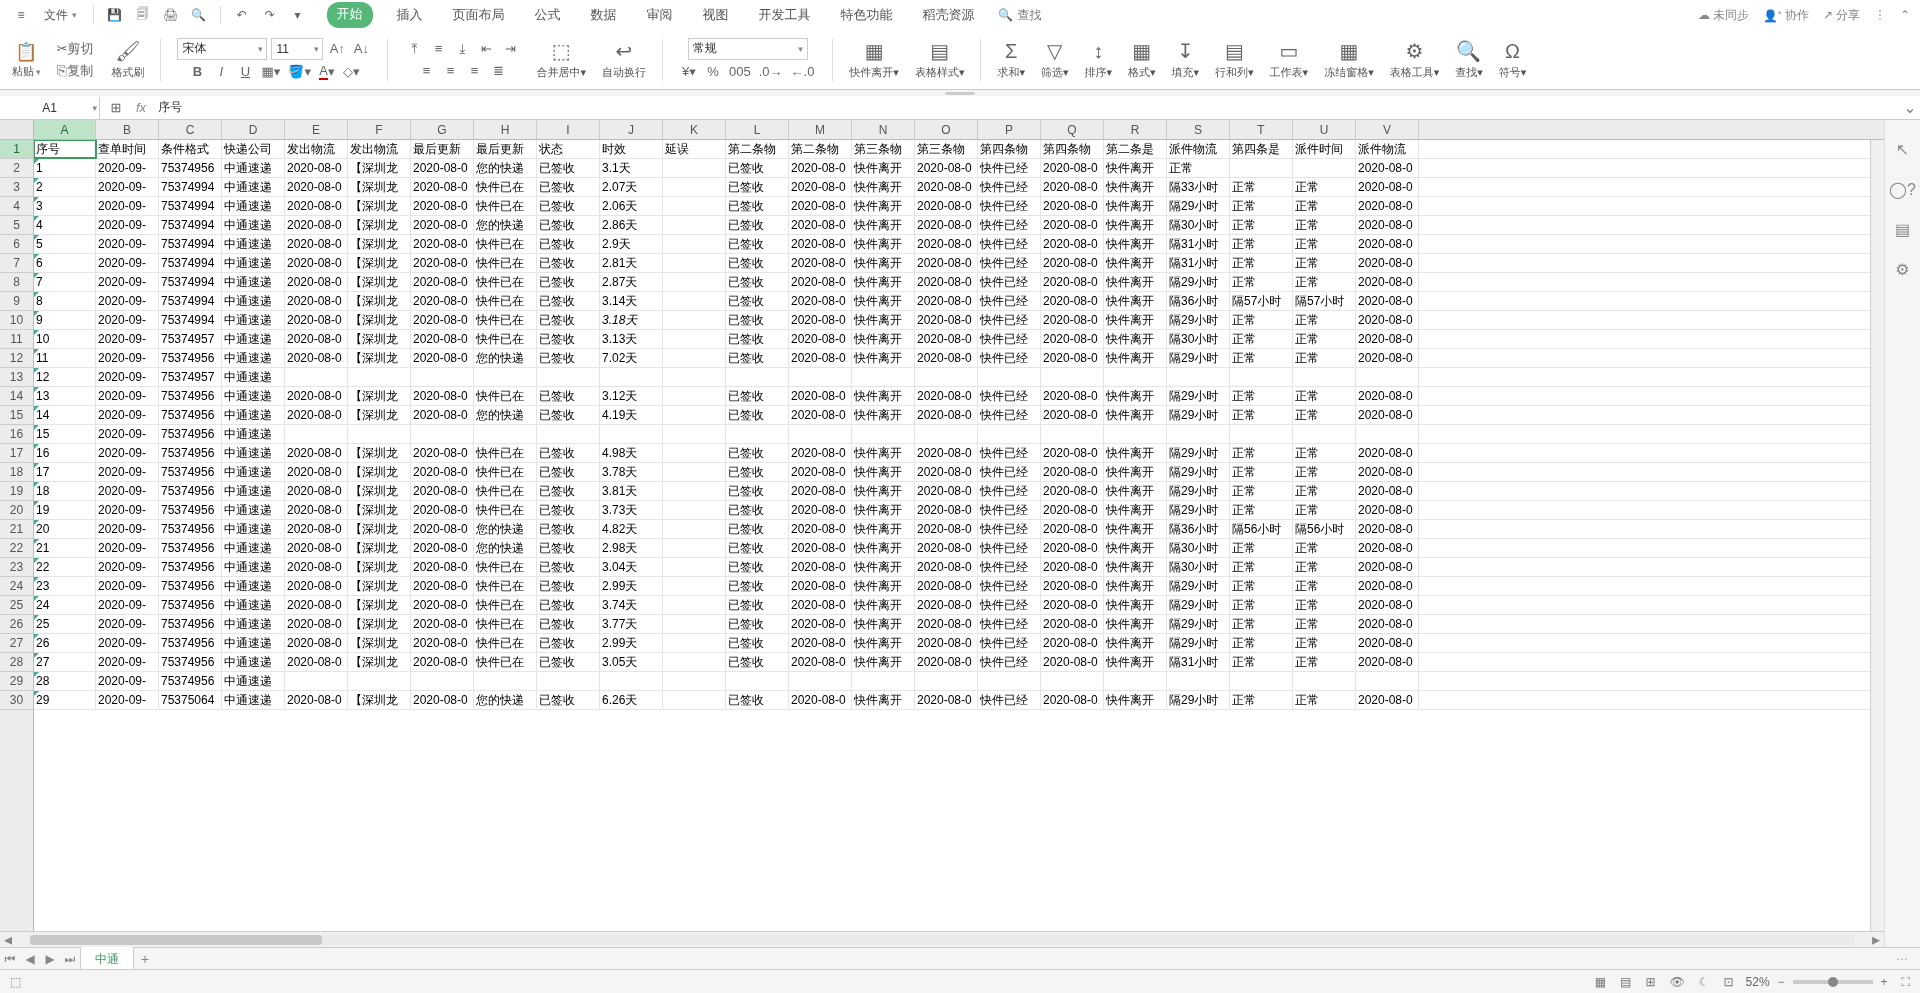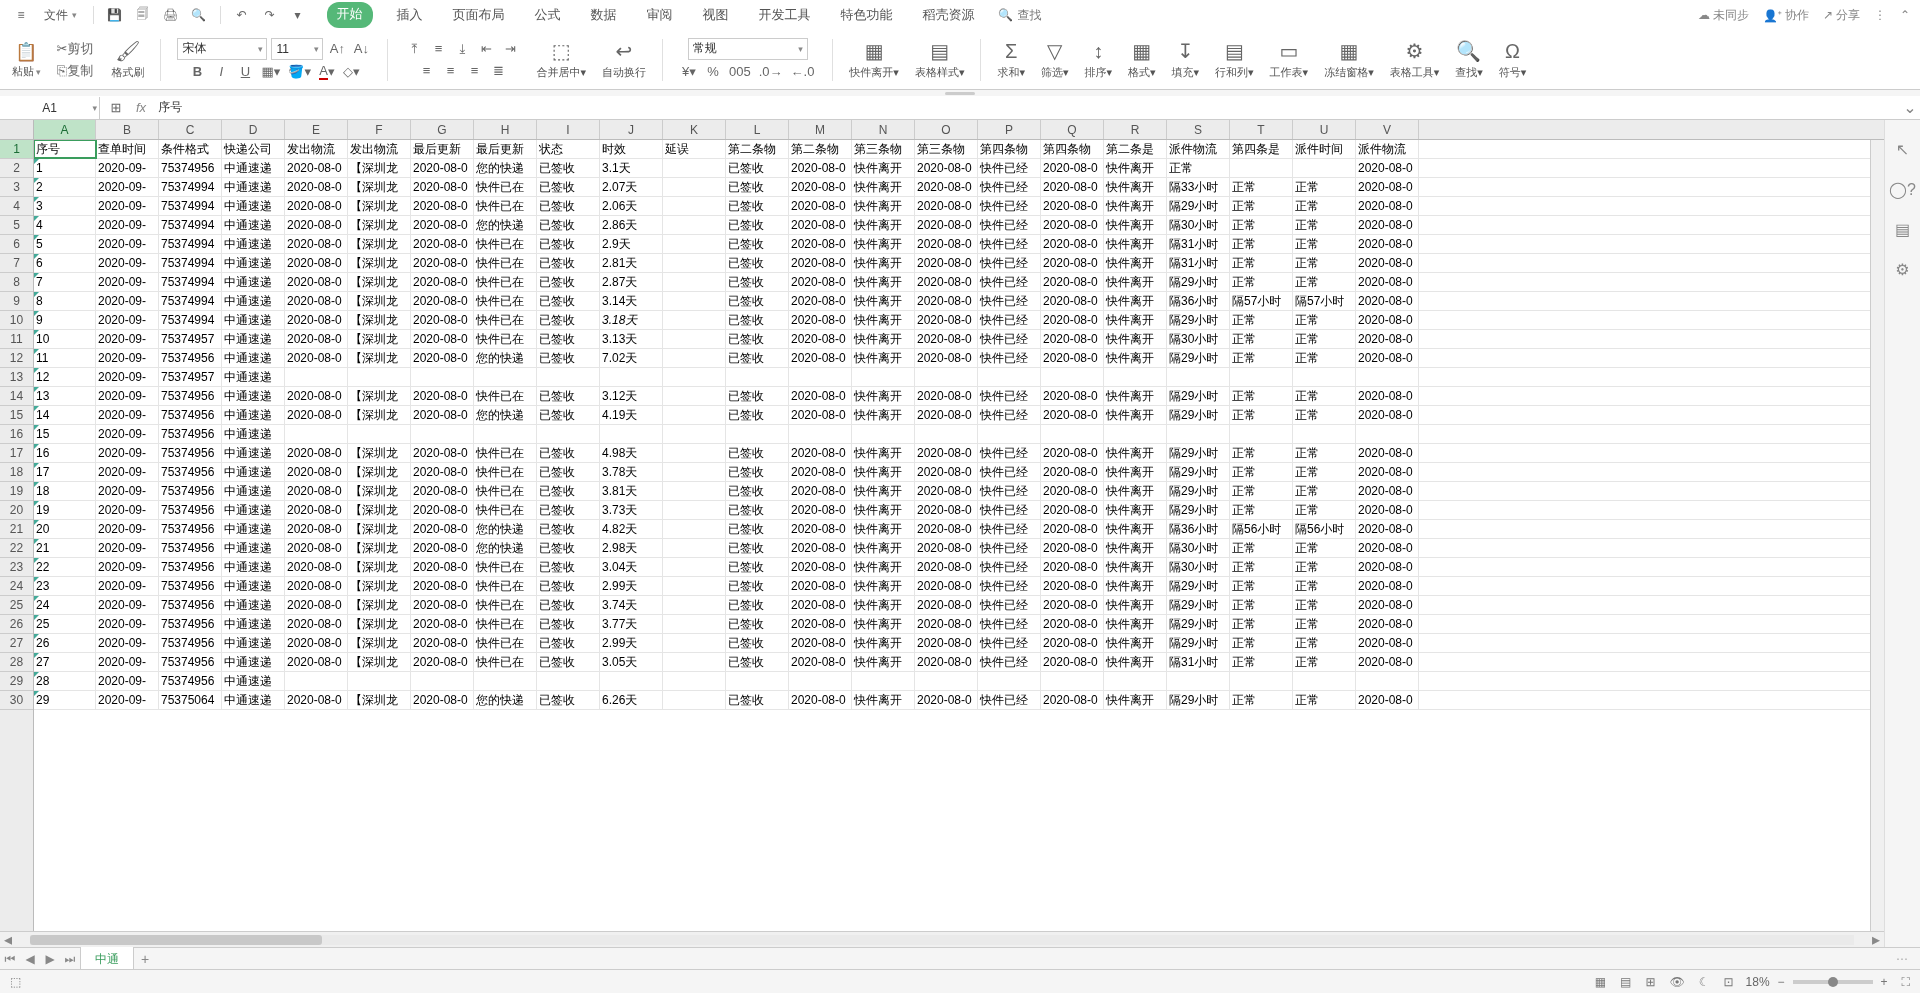--- a/index.html
+++ b/index.html
@@ -1111,21 +1111,21 @@
 <div class="statusbar">
   <span class="sb-btn">⬚</span>
   <div class="sbr">
     <span class="sb-btn">▦</span>
     <span class="sb-btn">▤</span>
     <span class="sb-btn">⊞</span>
     <span class="sb-btn">👁</span>
     <span class="sb-btn">☾</span>
     <span class="sb-btn">⊡</span>
     <div class="zoom">
-      <span>18%</span>
+      <span>52%</span>
       <span class="sb-btn">−</span>
       <div class="ztrack">
           <div class="zthumb"></div>
         </div>
       <span class="sb-btn">+</span>
     </div>
     <span class="sb-btn">⛶</span>
   </div>
 </div>
 

